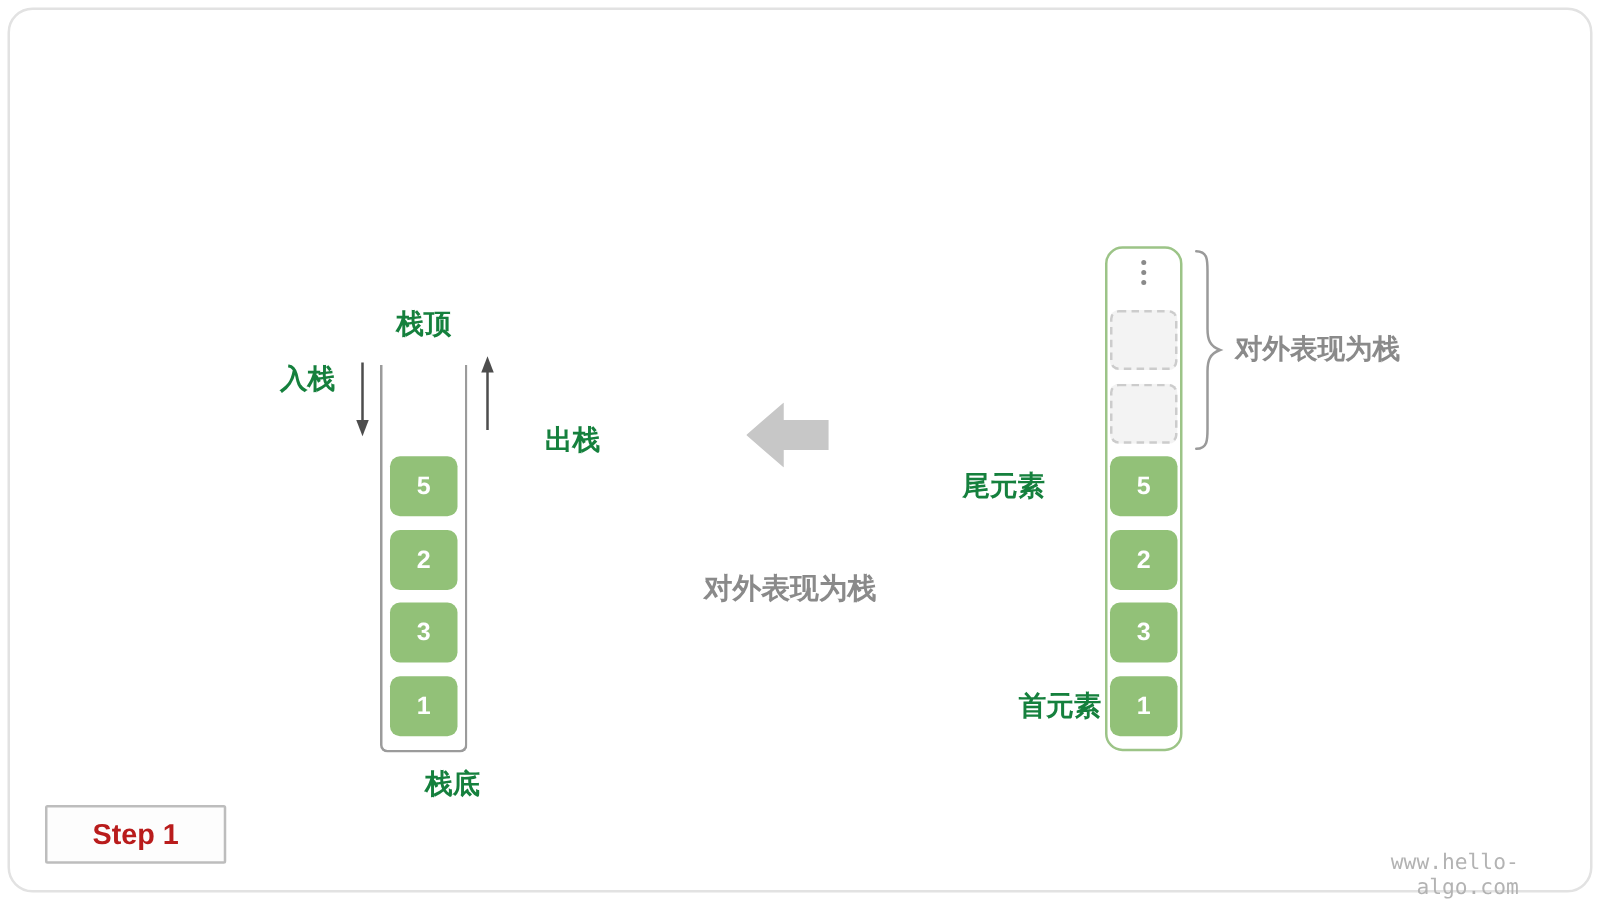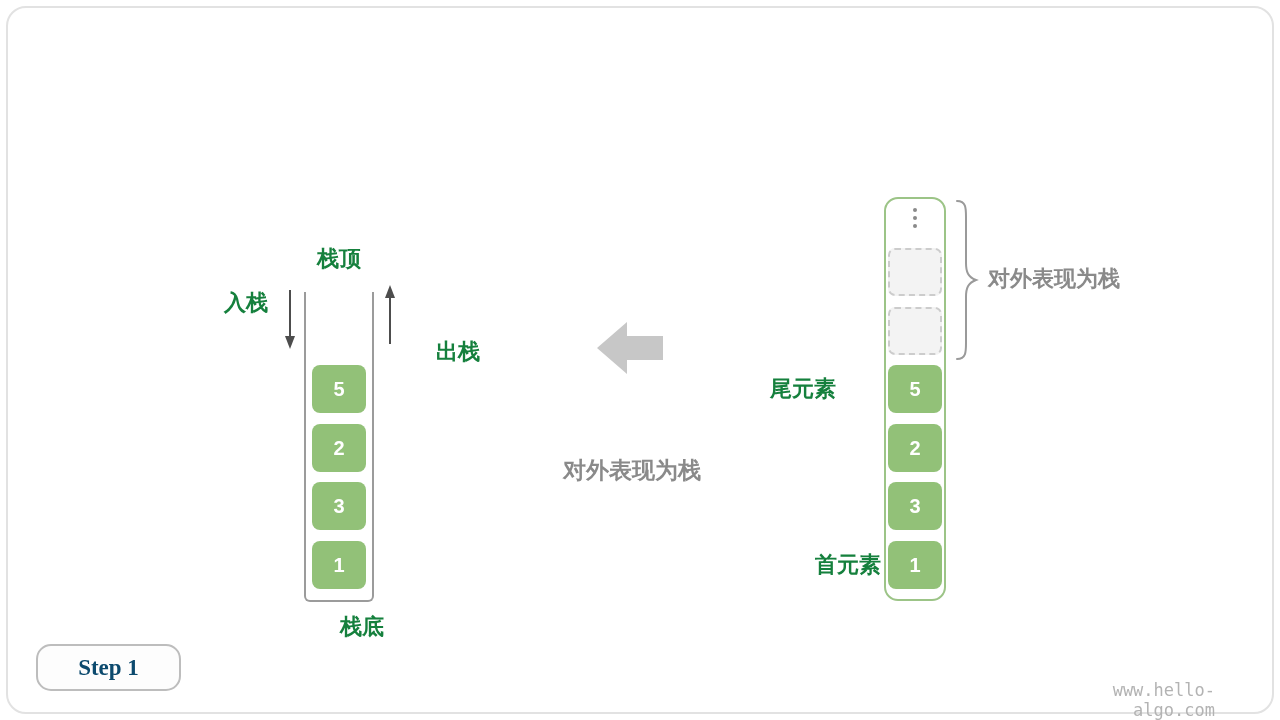--- a/index.html
+++ b/index.html
@@ -101,30 +101,30 @@
     text-align: center;
     width: 300px;
     white-space: nowrap;
   }
 
   .step-badge {
     position: absolute;
     left: 36px; top: 644px;
     width: 145px; height: 47px;
     border: 2px solid #bdbdbd;
-    border-radius: 15px;
+    border-radius: 2px;
     background: #fdfdfd;
     box-sizing: border-box;
     display: flex;
     align-items: center;
     justify-content: center;
-    font-family: Liberation Serif, serif;
+    font-family: Liberation Sans, sans-serif;
     font-weight: 700;
     font-size: 23px;
-    color: #0c4a6e;
+    color: #b91c1c;
   }
 
   .watermark {
     position: absolute;
     left: 1040px; top: 680px;
     width: 175px;
     text-align: right;
     font-family: "DejaVu Sans Mono", monospace;
     font-size: 17px;
     color: #b3b3b3;

